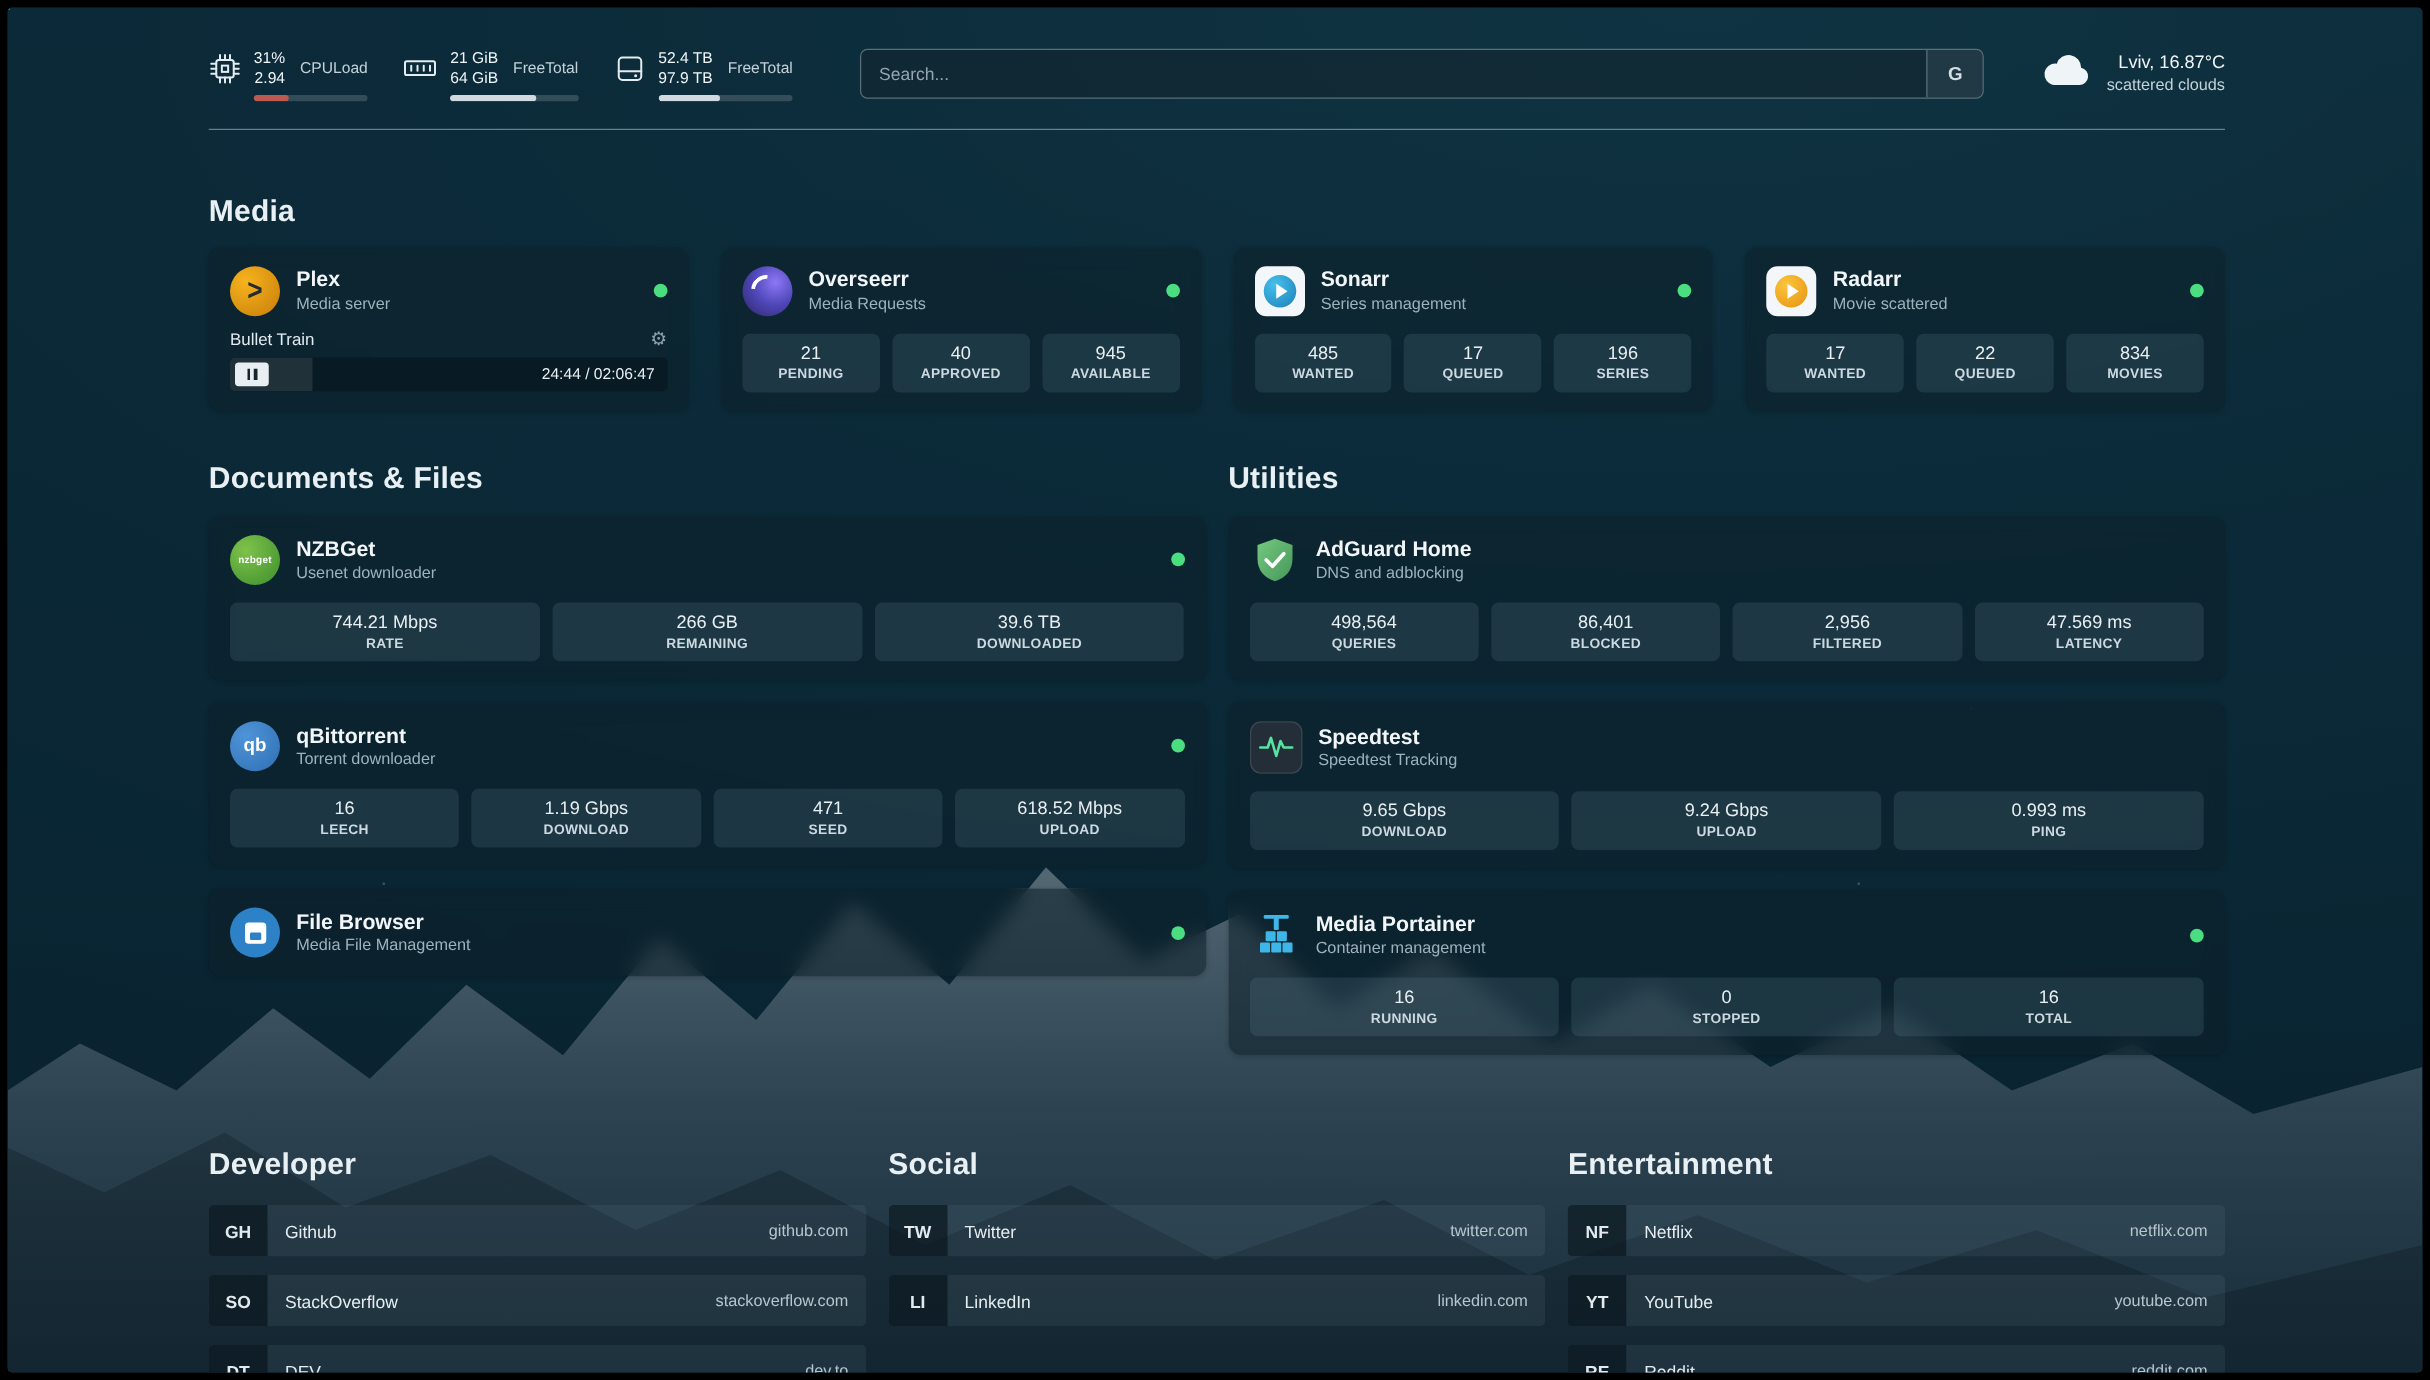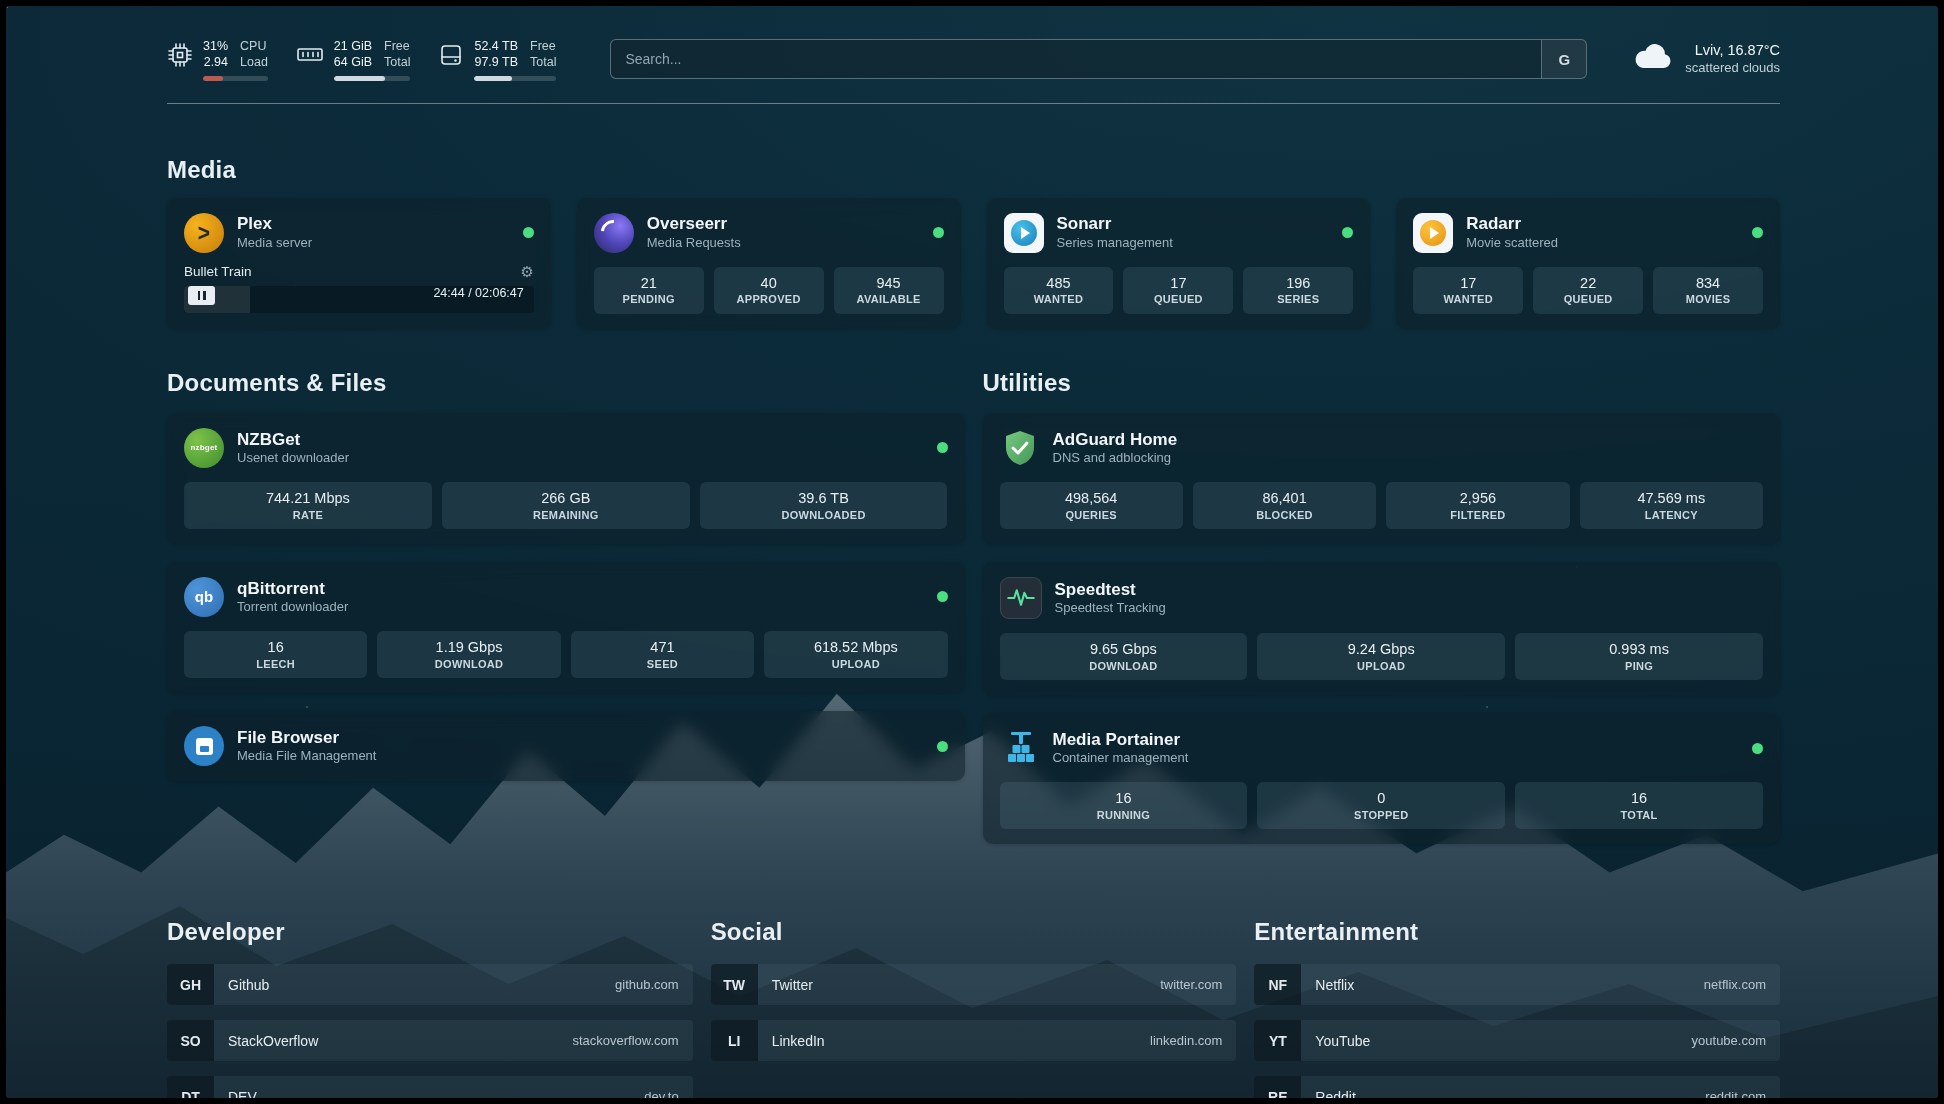--- a/index.html
+++ b/index.html
@@ -25,21 +25,21 @@
   
   .ui{position:absolute;inset:0;padding:32px 158px 0 161px;z-index:5;color:#eef4f7;}
 
   
   .topbar{display:flex;align-items:center;}
   .mon{display:flex;gap:10px;margin-right:28px;align-items:flex-start;}
   .mon-icon{display:flex;align-items:center;height:34px;}
   .mon-body{display:flex;flex-direction:column;}
   .mon-rows{display:flex;gap:12px;font-size:12.5px;line-height:1.3;}
   .mon-vals{display:flex;flex-direction:column;text-align:right;color:#f0f5f8;}
-  .mon-labs{display:flex;flex-direction:column;color:#c3d1d9;}
+  .mon-labs{display:flex;flex-direction:row;color:#c3d1d9;align-items:center;}
   .mon-bar{height:5px;margin-top:5px;background:rgba(255,255,255,.16);border-radius:3px;overflow:hidden;}
   .mon-fill{height:100%;border-radius:3px;background:#cfd9df;}
   .mon-fill.cpu{background:#bd5a50;}
 
   .search{flex:1;margin:0 46px 0 26px;height:38px;display:flex;align-items:stretch;border:1px solid rgba(150,168,178,.55);border-radius:6px;background:rgba(18,36,46,.55);overflow:hidden;}
   .search input{flex:1;background:transparent;border:none;outline:none;padding:0 14px;color:#e8f0f4;font-size:14px;font-family:"Liberation Sans",sans-serif;}
   .search input::placeholder{color:#93a6b1;}
   .search-g{width:44px;display:flex;align-items:center;justify-content:center;border-left:1px solid rgba(150,168,178,.5);background:rgba(255,255,255,.07);color:#d3dde3;font-size:15px;font-weight:600;cursor:pointer;}
 
   .weather{display:flex;align-items:center;gap:12px;}
@@ -82,21 +82,21 @@
   .ic-qb{background:radial-gradient(circle at 32% 30%,#4f94d8,#2f6fb4);}
   .ic-qb span{color:#fff;font-size:15px;font-weight:700;}
   .ic-fb{background:#2d82c7;}
   .fb-in{width:17px;height:17px;background:#fff;border-radius:3px;position:relative;}
   .fb-in:after{content:'';position:absolute;left:4px;top:8px;width:9px;height:6px;background:#2d82c7;border-radius:1px;}
   .ic-st{border-radius:9px;background:#242e38;border:1px solid rgba(255,255,255,.12);}
 
   
   .track{display:flex;align-items:center;margin-top:11px;font-size:13.5px;color:#e2ebf0;}
   .gear{margin-left:auto;color:#8fa2ad;font-size:15px;cursor:pointer;line-height:1;}
-  .player{margin-top:7px;height:27px;background:rgba(6,16,24,.5);border-radius:4px;position:relative;display:flex;padding:0 10px 0 4px;overflow:hidden;}
+  .player{margin-top:7px;height:27px;background:rgba(6,16,24,.5);border-radius:4px;position:relative;display:flex;align-items:center;padding:0 10px 0 4px;overflow:hidden;}
   .player-fill{position:absolute;left:0;top:0;bottom:0;background:rgba(255,255,255,.10);border-radius:4px 0 0 4px;}
   .pill{position:relative;width:27px;height:19px;background:#e8eef2;border-radius:3px;display:flex;align-items:center;justify-content:center;gap:3px;flex:none;cursor:pointer;}
   .pill i{display:block;width:2.5px;height:9px;background:#17242e;}
   .ptime{position:relative;margin-left:auto;font-size:12.5px;color:#e9f1f5;}
 
   
   .two-col{display:grid;grid-template-columns:1fr 1fr;gap:18px;margin-top:40px;align-items:start;}
   .col .section-title{margin-bottom:16px;}
   .col .card{margin-bottom:18px;}
 

